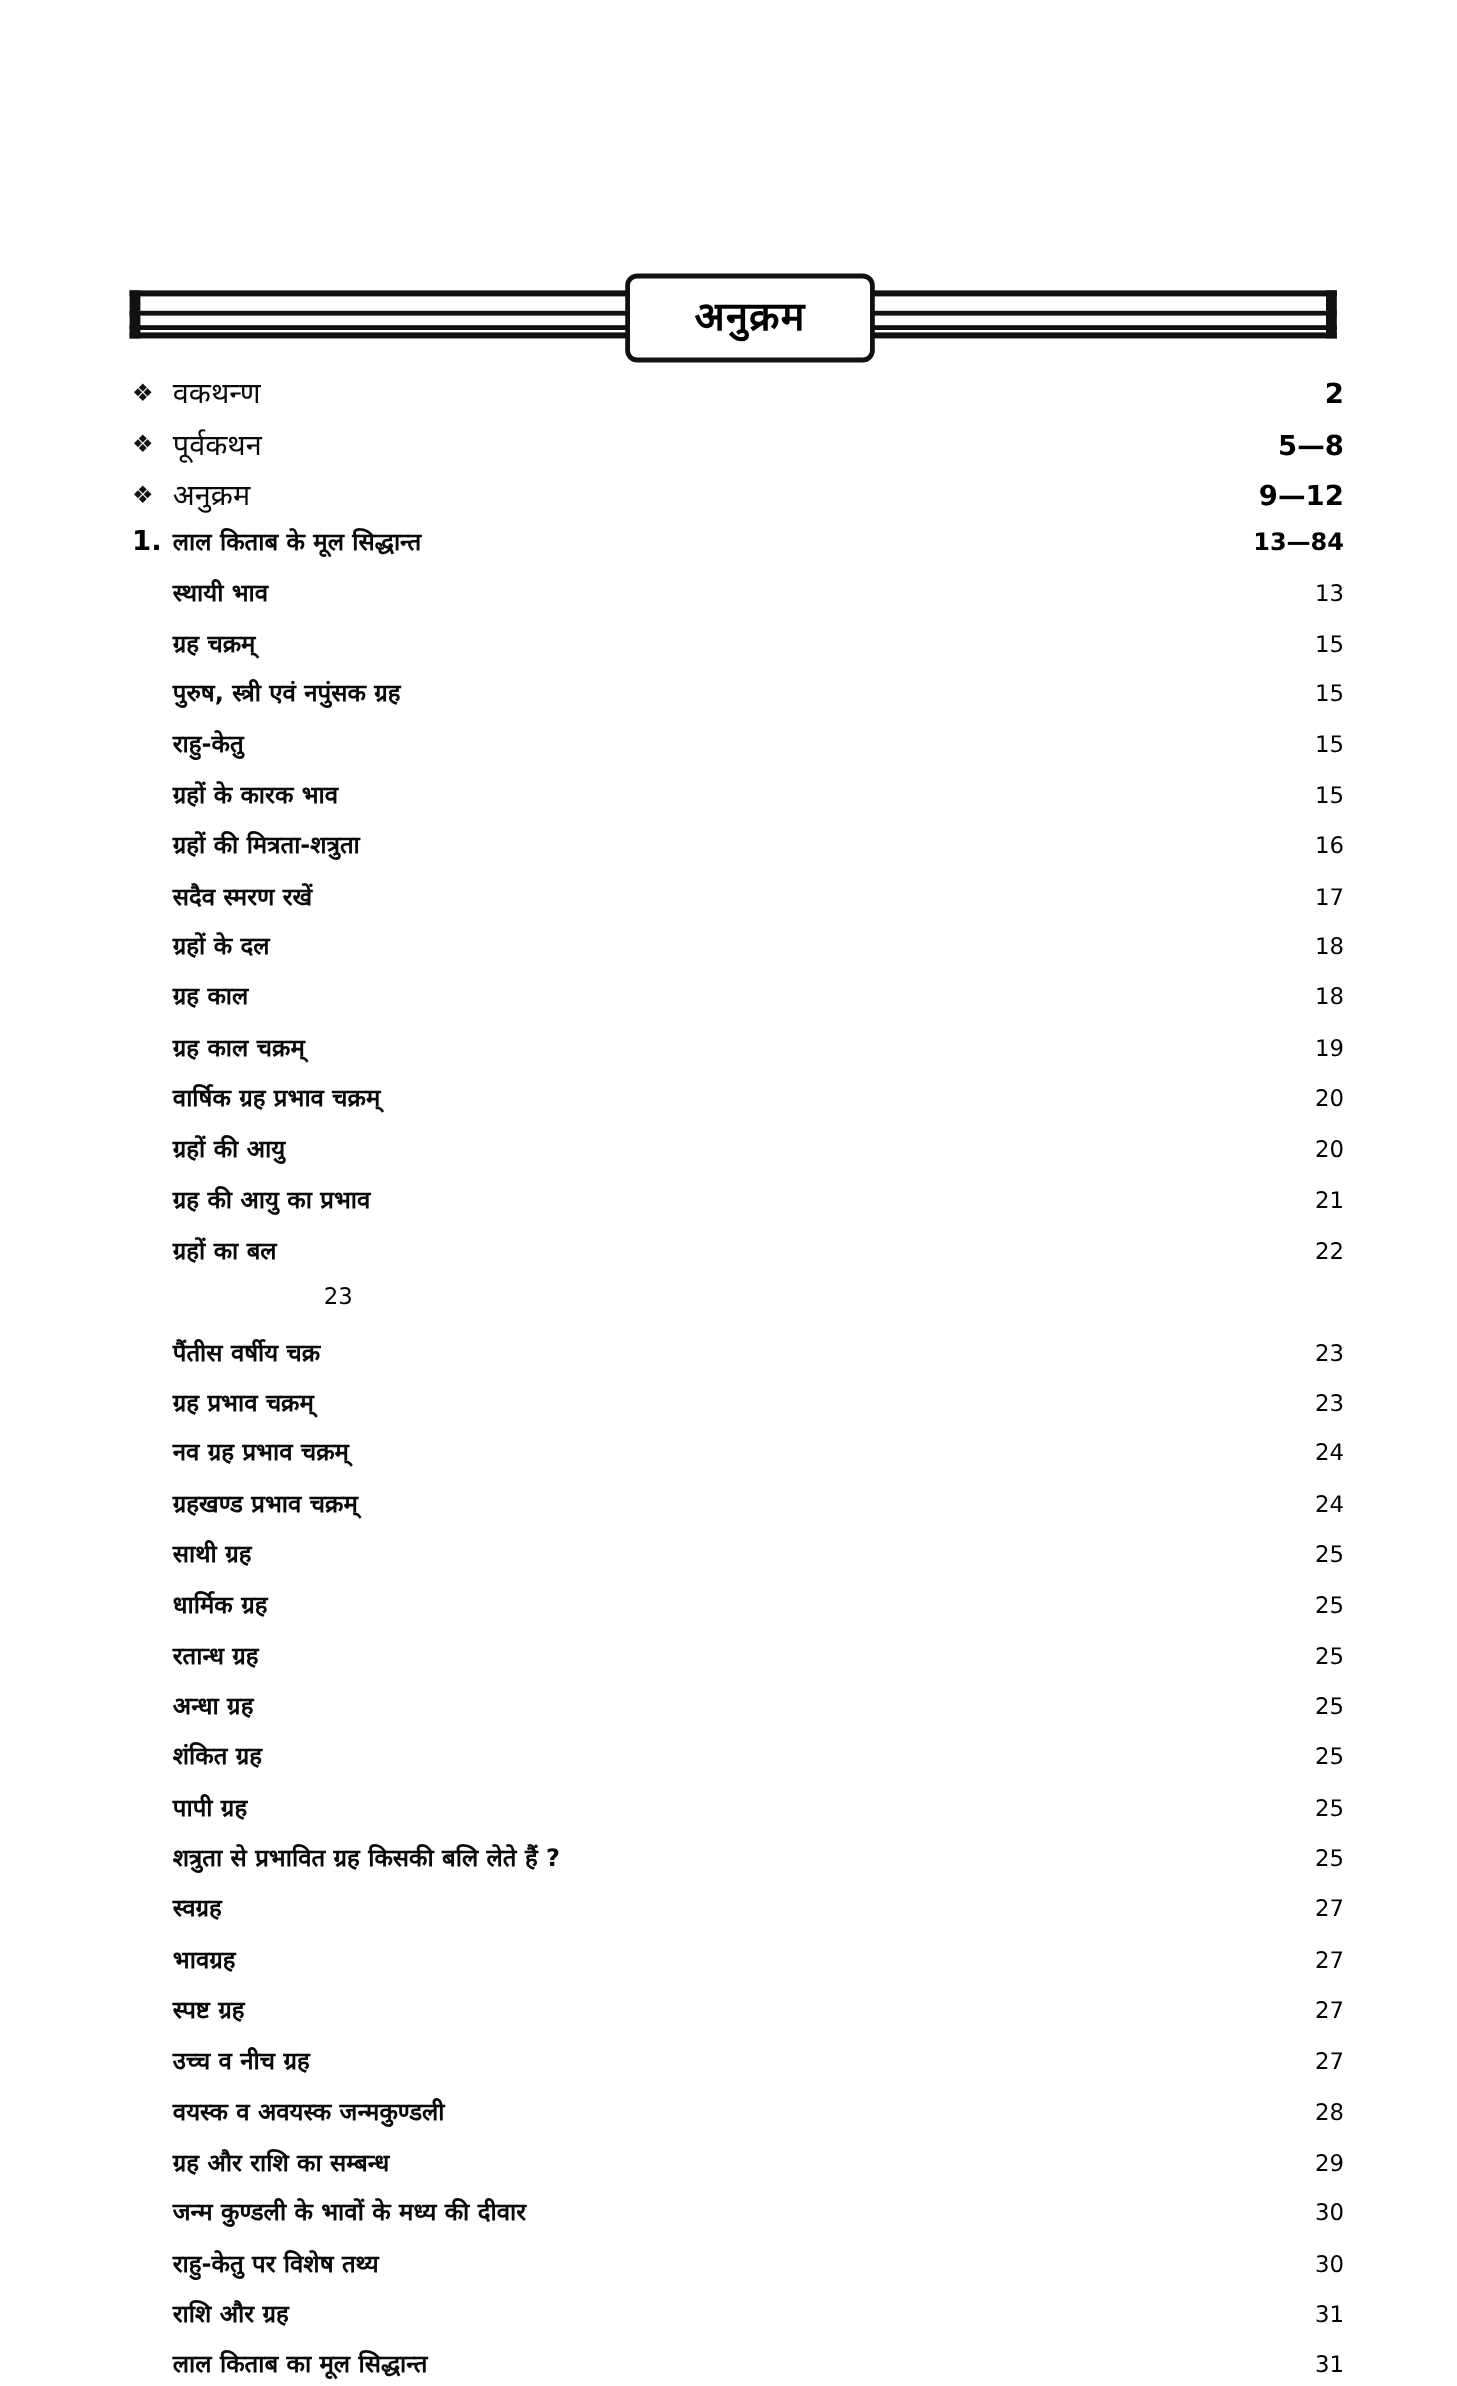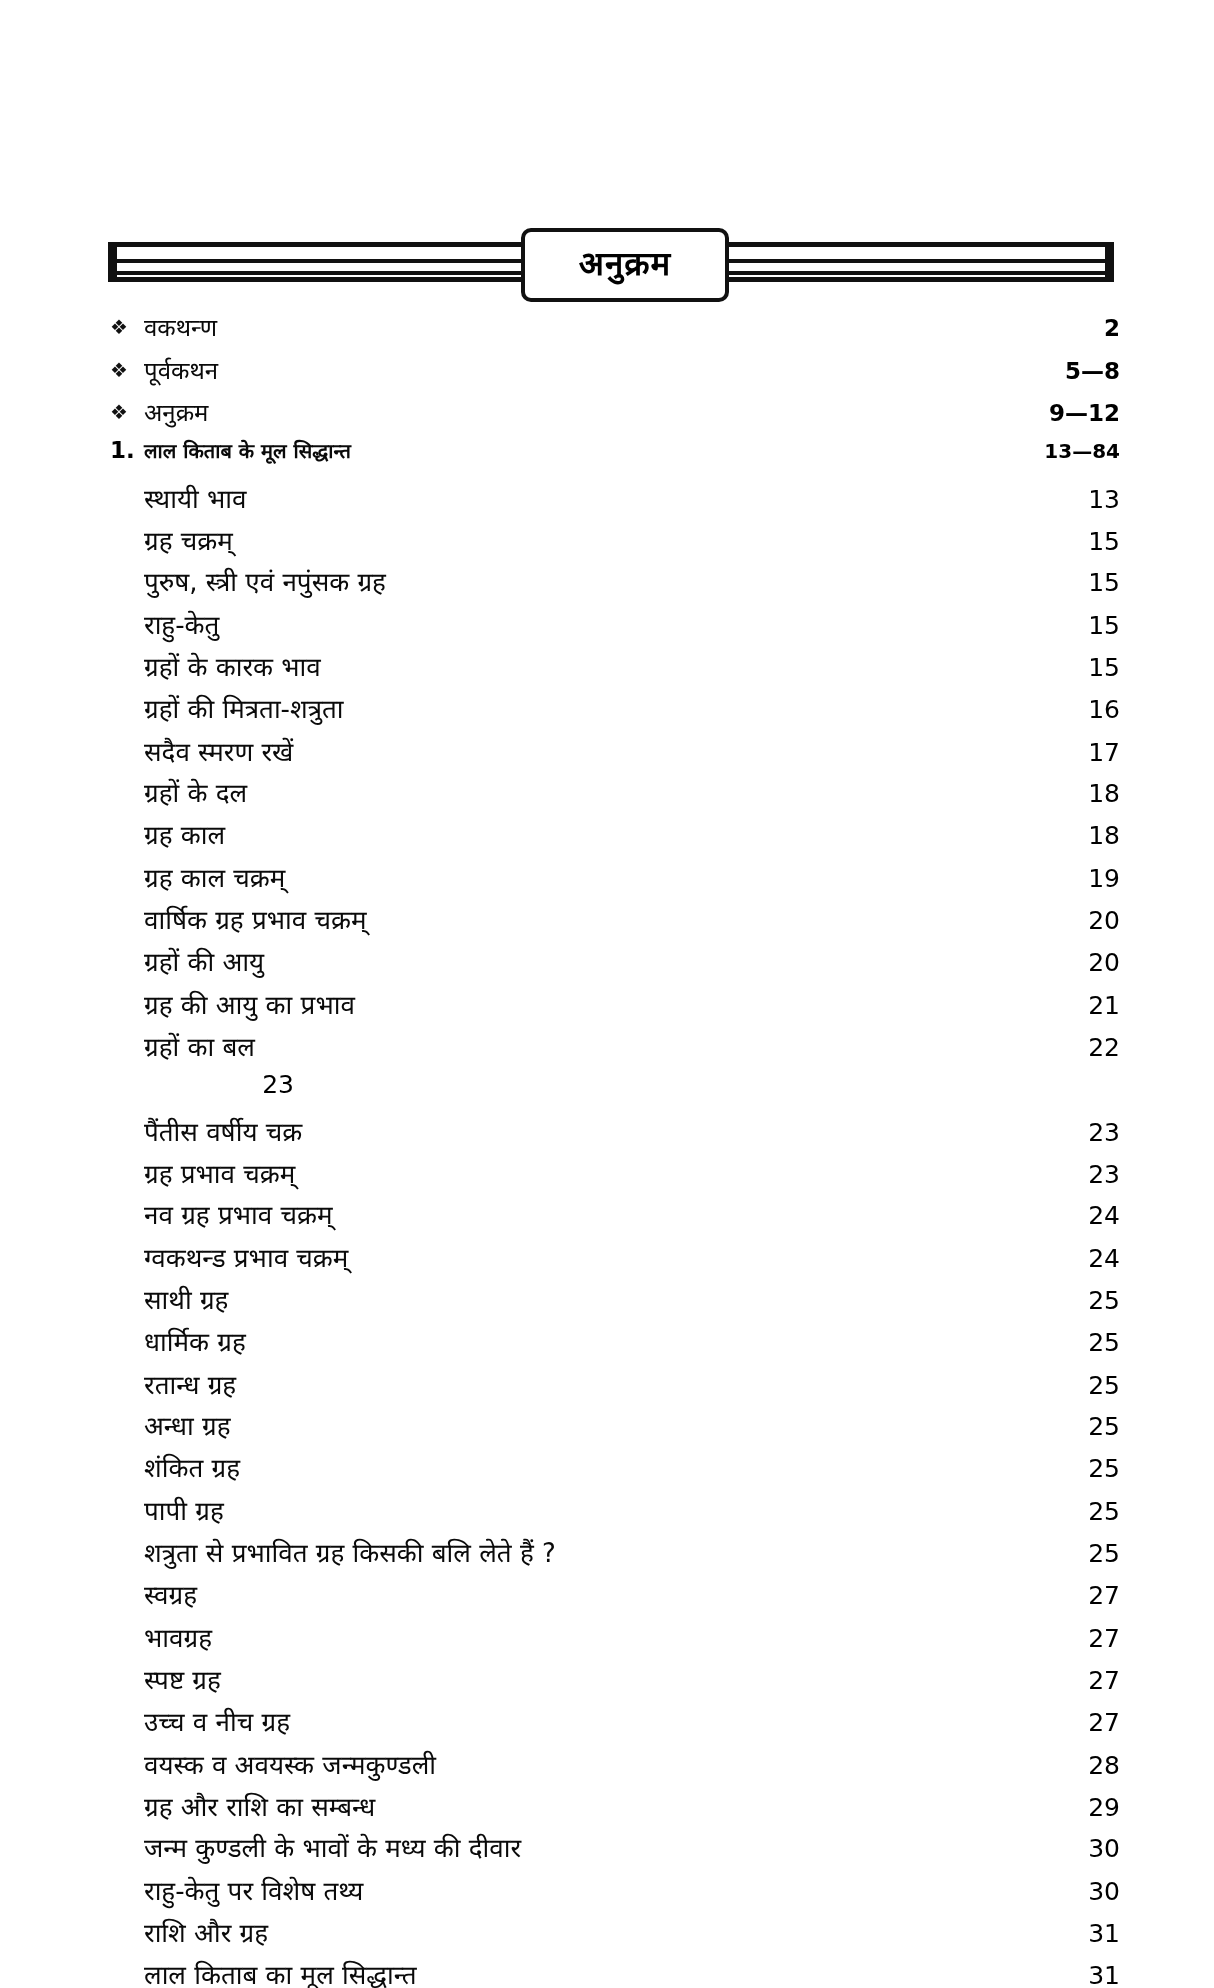--- a/index.html
+++ b/index.html
@@ -125,33 +125,33 @@
     flex: 0 0 34px;
   }
 
   .label {
     flex: 1 1 auto;
     font-size: 24px;
     color: #0a0a0a;
     white-space: nowrap;
   }
   .label.sub {
-    font-size: 26px;
-    font-weight: normal;
+    font-size: 20px;
+    font-weight: bold;
   }
   .label.major {
     font-weight: bold;
     font-size: 20px;
   }
 
   .pages {
     flex: 0 0 auto;
     width: 150px;
     text-align: right;
-    font-size: 25px;
+    font-size: 19px;
     color: #000;
   }
   .pages.major { font-weight: bold; font-size: 20px; }
   .pages.sub { font-weight: bold; font-size: 23px; }
 
   
   .toc-row.drift1 { height: 43px; }
   .toc-row.drift2 { height: 41px; }
 </style>
 </head>
@@ -275,21 +275,21 @@
         <span class="label sub">ग्रह प्रभाव चक्रम्</span>
         <span class="pages">23</span>
       </div>
       <div class="toc-row drift1">
         <span class="indent"></span>
         <span class="label sub">नव ग्रह प्रभाव चक्रम्</span>
         <span class="pages">24</span>
       </div>
       <div class="toc-row">
         <span class="indent"></span>
-        <span class="label sub">ग्वकथन्ड प्रभाव चक्रम्</span>
+        <span class="label sub">ग्रहखण्ड प्रभाव चक्रम्</span>
         <span class="pages">24</span>
       </div>
       <div class="toc-row">
         <span class="indent"></span>
         <span class="label sub">साथी ग्रह</span>
         <span class="pages">25</span>
       </div>
       <div class="toc-row drift1">
         <span class="indent"></span>
         <span class="label sub">धार्मिक ग्रह</span>

